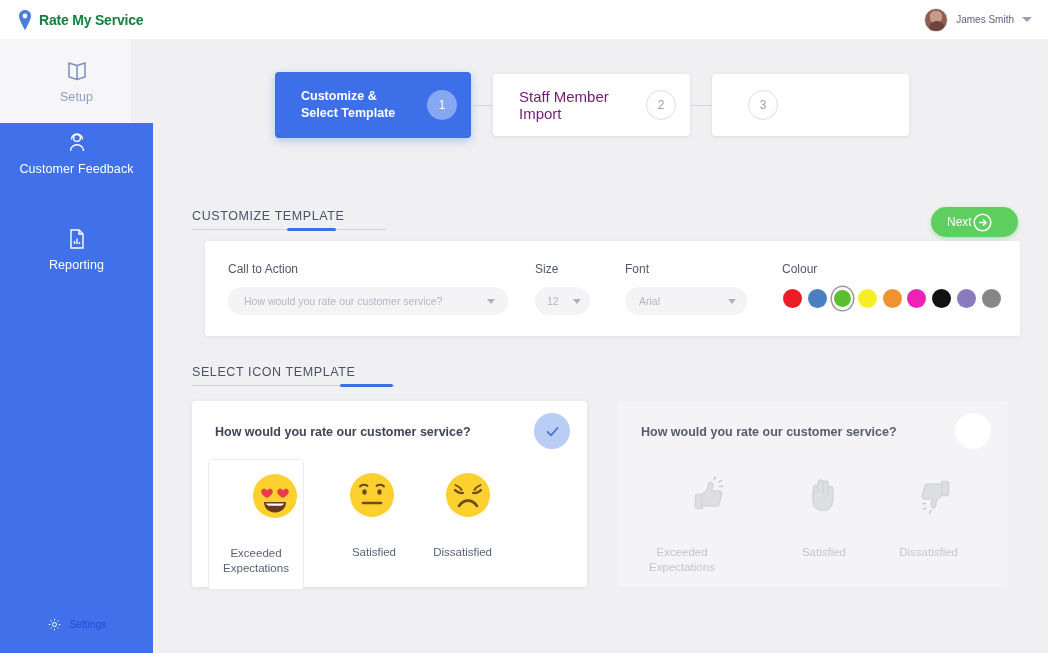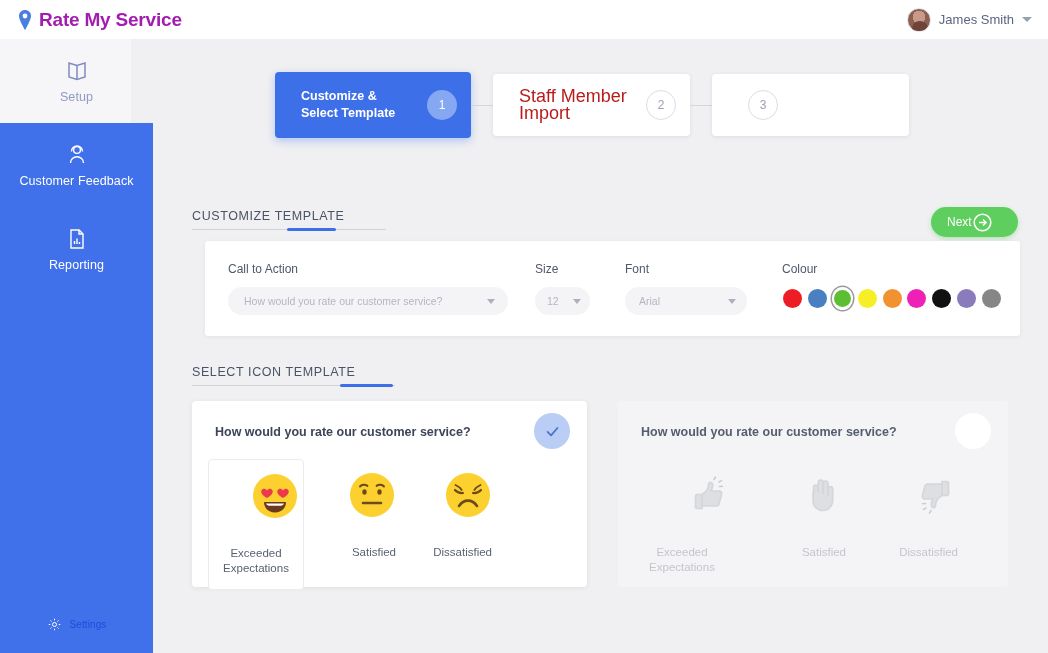--- a/index.html
+++ b/index.html
@@ -13,34 +13,34 @@
 
   
   .topbar {
     position: absolute; top: 0; left: 0; width: 1048px; height: 39px;
     background: #ffffff; display: flex; align-items: center;
     justify-content: space-between; padding: 0 16px 0 18px; z-index: 6;
   }
   .brand { display: flex; align-items: center; gap: 7px; }
   .brand-logo { width: 14px; height: 20px; display: block; }
   .brand-name {
-    font-size: 19px; font-weight: bold; color: #a21caf;
+    font-size: 14px; font-weight: bold; color: #15803d;
     letter-spacing: -0.2px;
   }
   .user-area { display: flex; align-items: center; gap: 8px; }
   .avatar {
     width: 24px; height: 24px; border-radius: 50%;
     background: radial-gradient(circle at 50% 36%, #c99a8a 0 36%, #8d5f51 36% 100%);
     border: 1.5px solid #e4e4ea; overflow: hidden; position: relative;
   }
   .avatar::after {
     content: ""; position: absolute; left: 4px; top: 12px;
     width: 16px; height: 14px; border-radius: 8px 8px 0 0; background: #6e4338;
   }
-  .user-name { font-size: 13px; color: #5b6480; }
+  .user-name { font-size: 10px; color: #5b6480; }
   .caret-down {
     width: 0; height: 0; border-left: 5px solid transparent;
     border-right: 5px solid transparent; border-top: 5px solid #9aa0b4;
   }
 
   
   .sidebar {
     position: absolute; top: 39px; left: 0; width: 131px; height: 614px;
     background: #f6f6f8; z-index: 5;
   }
@@ -75,21 +75,21 @@
   .step {
     display: flex; align-items: center; justify-content: space-between;
     background: #ffffff; border-radius: 4px; height: 62px; padding: 0 14px 0 26px;
     box-shadow: 0 1px 4px rgba(40,50,90,0.10); cursor: pointer;
   }
   .step.active {
     background: #3d6fe8; box-shadow: 0 3px 9px rgba(61,111,232,0.35);
     height: 66px; width: 196px; padding-left: 26px;
   }
   .step.idle { width: 197px; }
-  .step-text { font-size: 18px; line-height: 17px; color: #b91c1c; }
+  .step-text { font-size: 15px; line-height: 17px; color: #701a75; }
   .step.active .step-text { color: #ffffff; font-weight: bold; font-size: 12.5px; }
   .step-num {
     width: 30px; height: 30px; border-radius: 50%;
     display: flex; align-items: center; justify-content: center;
     font-size: 12px; flex: none; margin-left: 10px;
   }
   .step.active .step-num { background: #86a7f2; color: #ffffff; }
   .step.idle .step-num { border: 1px solid #d9dde6; color: #9aa1b0; }
   .step-connector { width: 22px; height: 1px; background: #d2d6de; }
 
@@ -198,21 +198,21 @@
     <div class="sidebar-active-bg"></div>
 
     <div class="side-item inactive" style="position:absolute;top:0;left:0;">
       <svg class="ico" viewBox="0 0 24 24" fill="none" stroke="#7f8cc0" stroke-width="1.5">
         <path d="M12 6.5 4 4v14l8 2.5 8-2.5V4l-8 2.5z"></path>
         <path d="M12 6.5v14"></path>
       </svg>
       <span class="side-label">Setup</span>
     </div>
 
-    <div class="side-item on-blue" style="position:absolute;top:84px;left:0;">
+    <div class="side-item on-blue" style="position:absolute;top:72px;left:0;">
       <svg class="ico" viewBox="0 0 24 24" fill="none" stroke="#ffffff" stroke-width="1.4">
         <circle cx="12" cy="7" r="3.4"></circle>
         <path d="M5.5 20c0-3.6 2.9-6.2 6.5-6.2s6.5 2.6 6.5 6.2"></path>
         <path d="M6.5 8.5a5.5 5.5 0 0 1 11 0"></path>
       </svg>
       <span class="side-label">Customer Feedback</span>
     </div>
 
     <div class="side-item on-blue" style="position:absolute;top:168px;left:0;">
       <svg class="ico" viewBox="0 0 24 24" fill="none" stroke="#ffffff" stroke-width="1.4">

